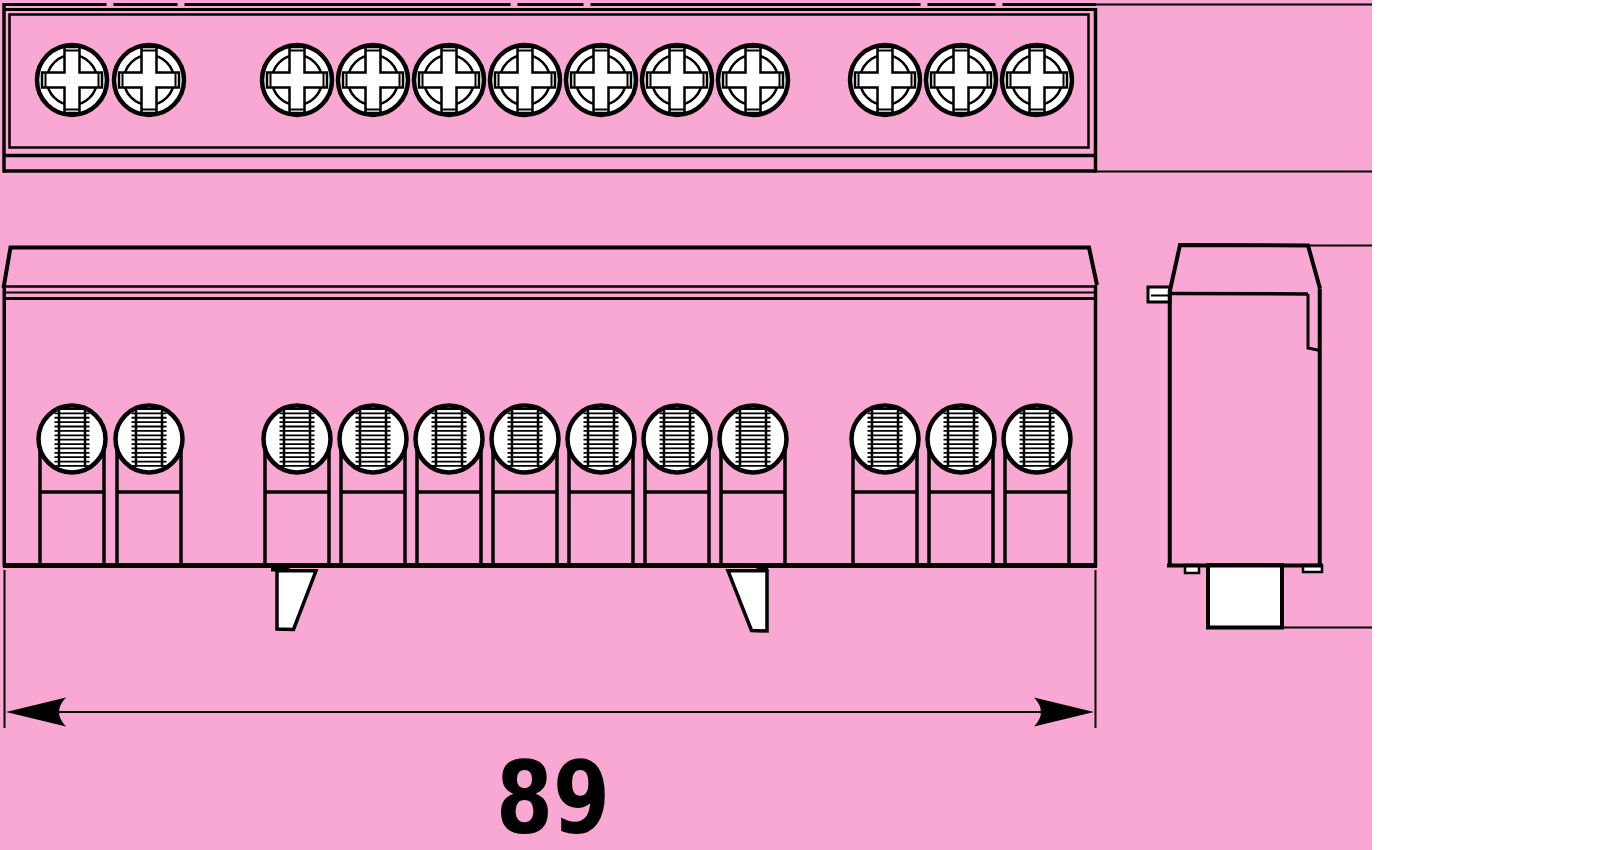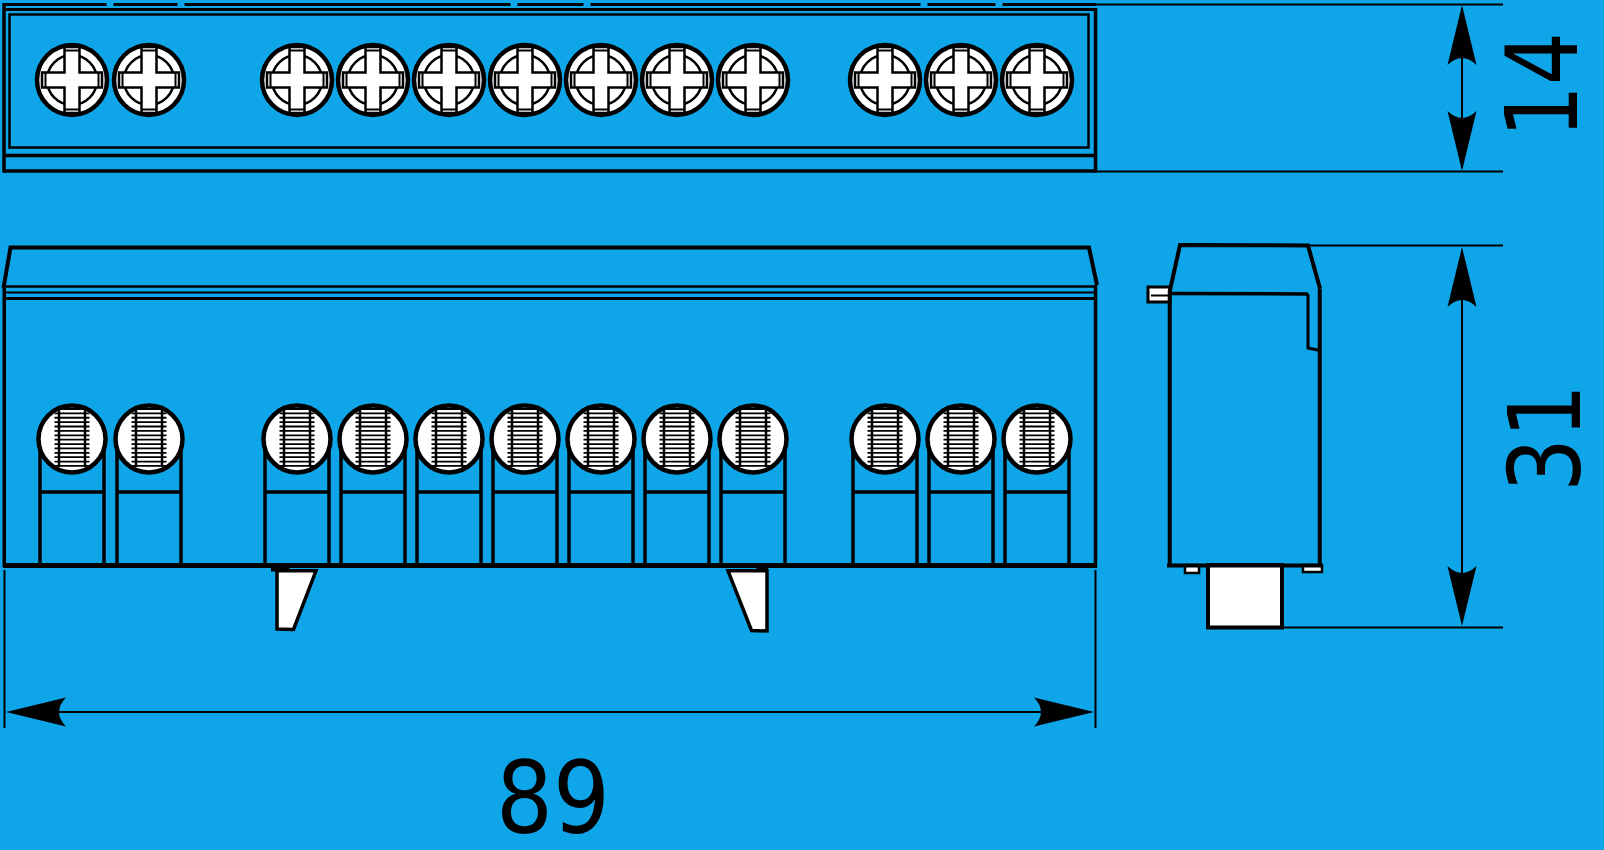--- a/index.html
+++ b/index.html
@@ -1,16 +1,16 @@
 <!DOCTYPE html>
 <html><head>
 <meta charset="utf-8">
 <style>
   html,body{margin:0;padding:0;background:#ffffff;}
-  #stage{position:relative;width:1604px;height:850px;background:#0ea5e9;overflow:hidden;}
+  #stage{position:relative;width:1372px;height:850px;background:#f9a8d4;overflow:hidden;font-weight:bold;}
   svg{display:block;}
   text{font-family:"DejaVu Sans","Liberation Sans",sans-serif;fill:#000;}
 </style>
 </head>
 <body>
 
 <div id="stage">
 <svg viewBox="0 0 1604 850" width="1604" height="850">
 
   <g stroke="#000" fill="none">

